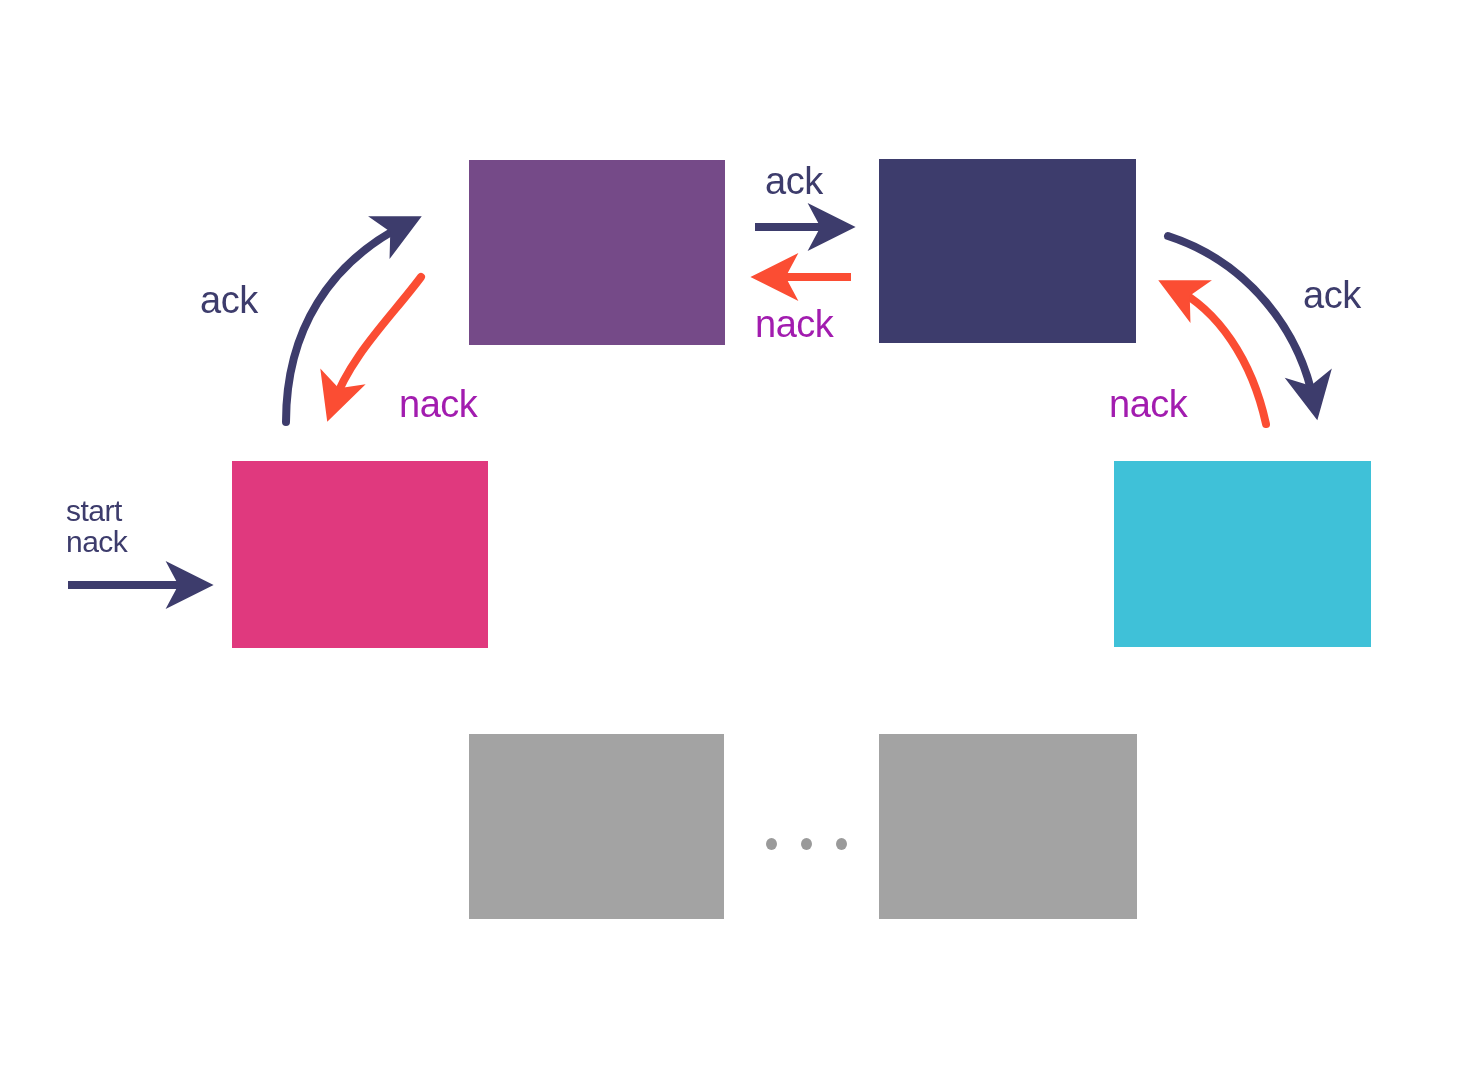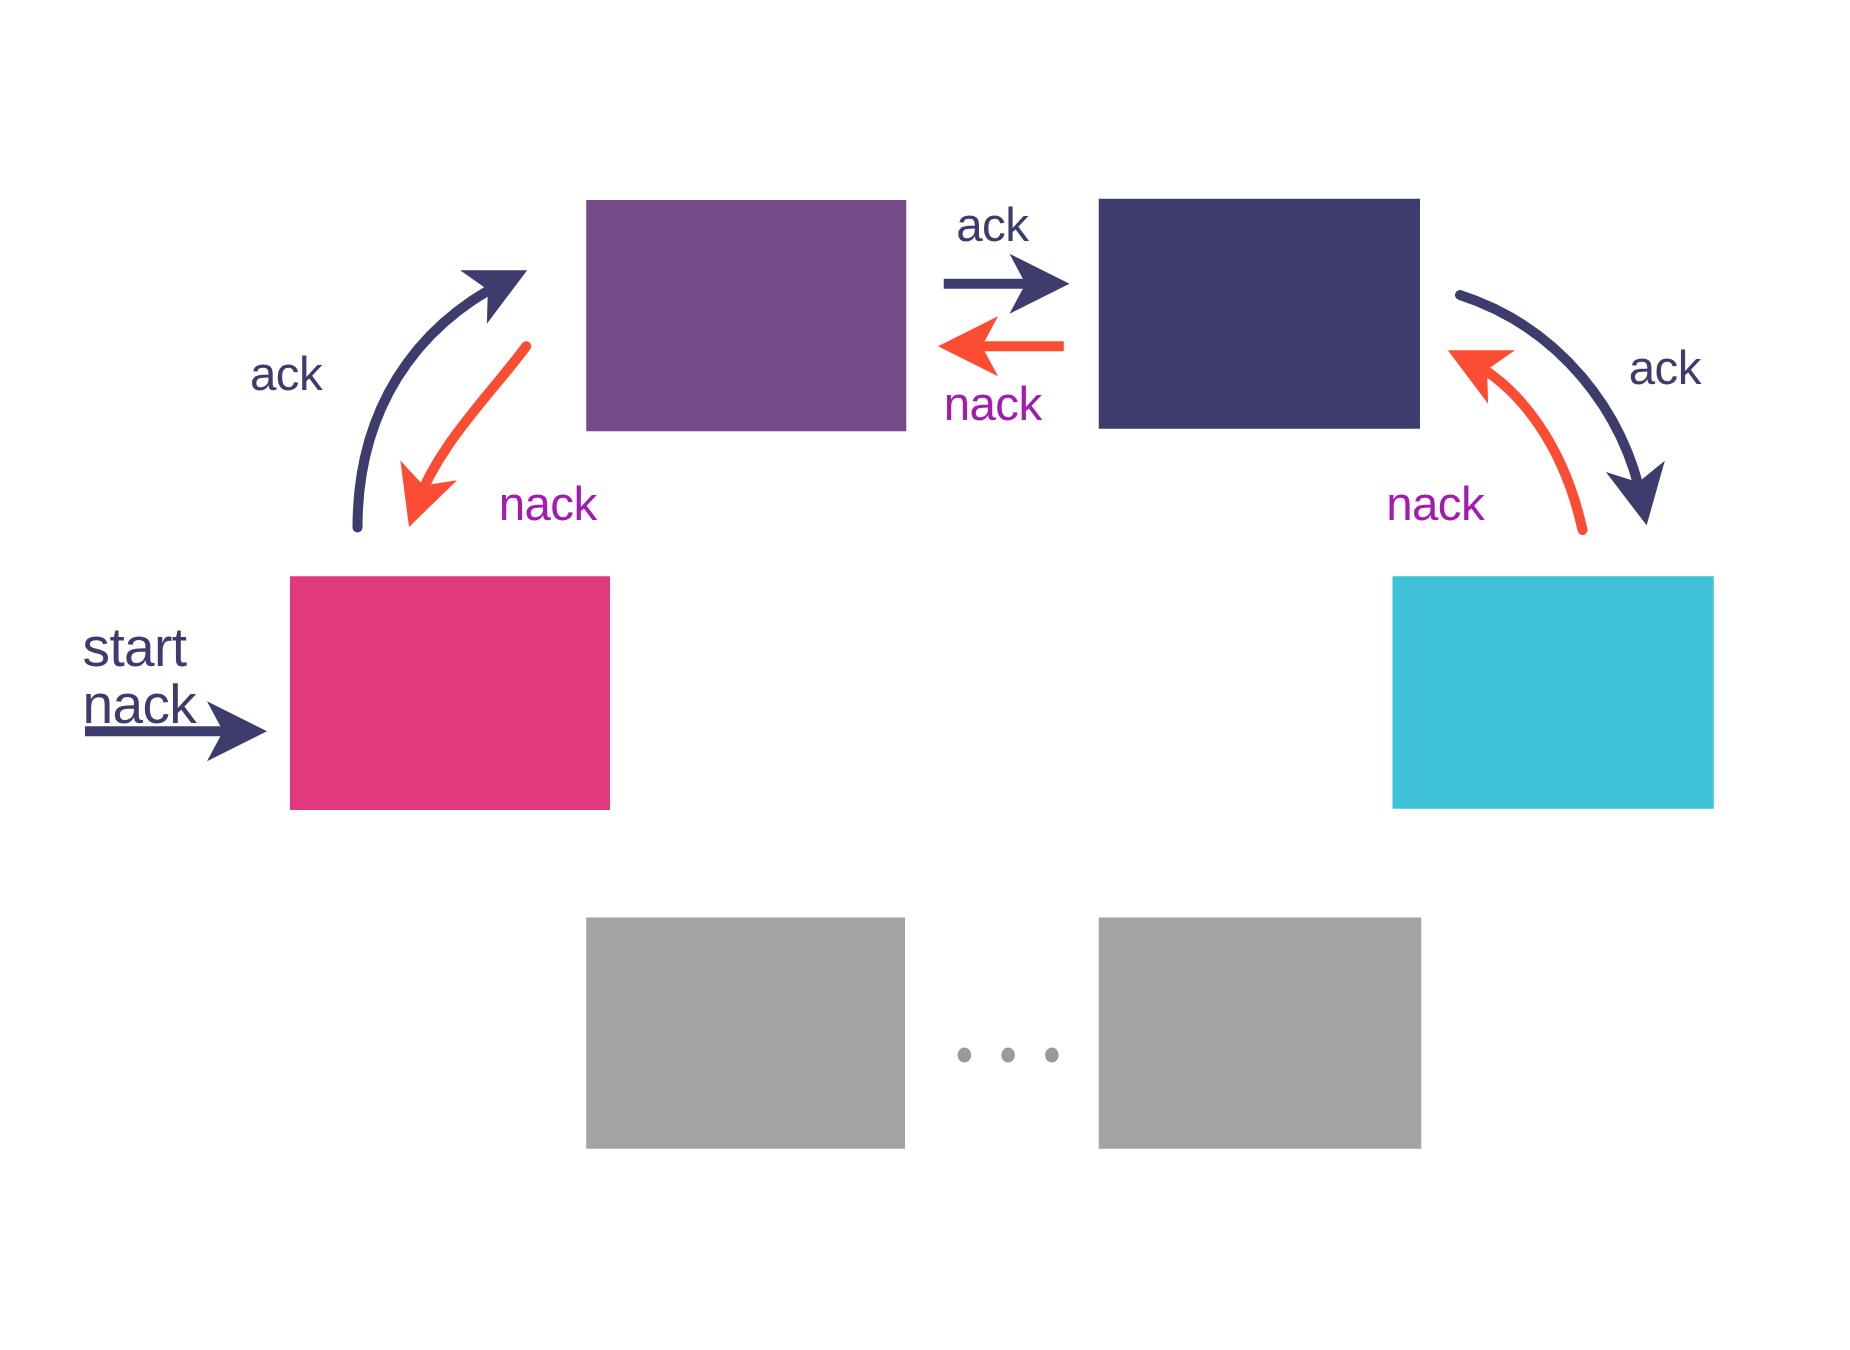--- a/index.html
+++ b/index.html
@@ -29,21 +29,21 @@
     font-family: "Liberation Sans", sans-serif;
     font-weight: normal;
     font-size: 38px;
     letter-spacing: -0.5px;
     line-height: 1.02;
     white-space: pre;
     user-select: none;
   }
   .edge-label.navy { color: #3d3c6c; }
   .edge-label.orange { color: #a21caf; }
-  .edge-label.two-line { font-size: 44px; line-height: 1.03; }
+  .edge-label.two-line { font-size: 30px; line-height: 1.03; }
   svg.overlay {
     position: absolute;
     left: 0;
     top: 0;
     width: 1480px;
     height: 1080px;
     pointer-events: none;
   }
   .ellipsis-dot {
     position: absolute;

